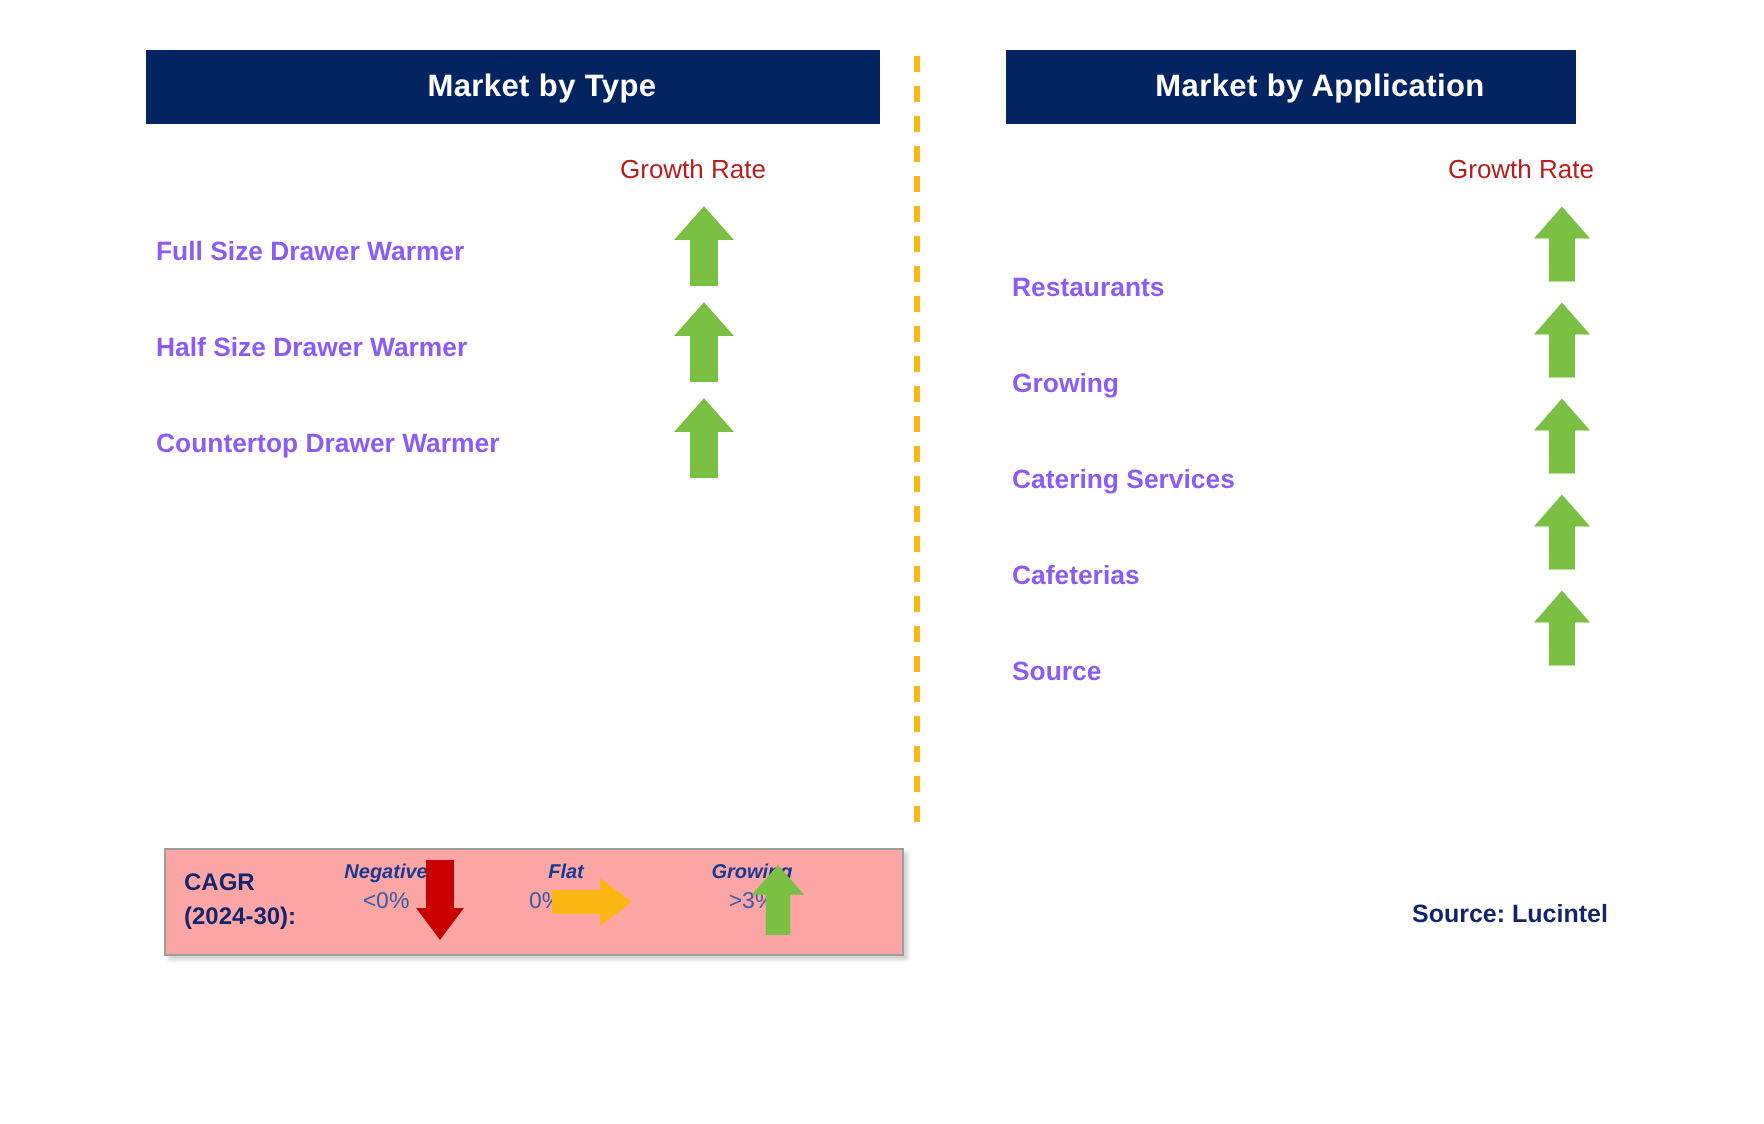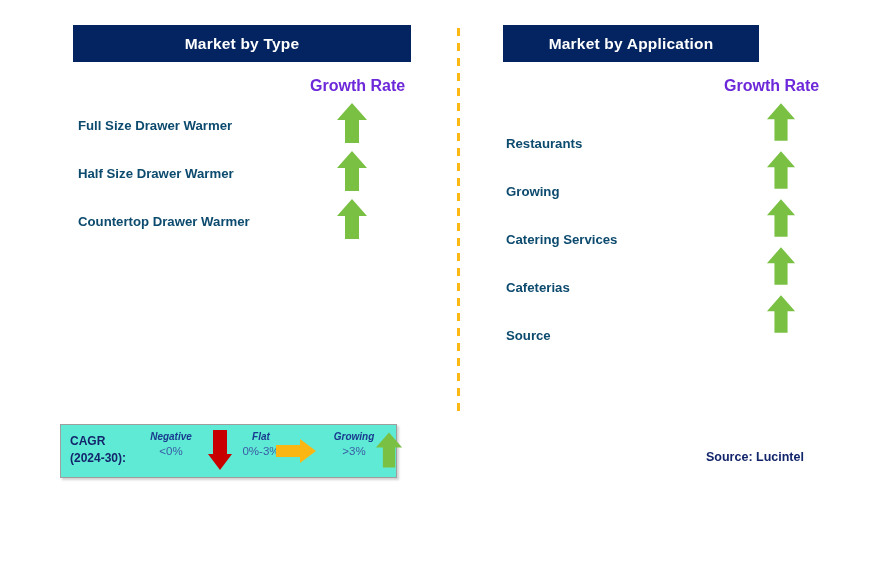--- a/index.html
+++ b/index.html
@@ -15,56 +15,57 @@
     overflow: hidden;
   }
 
   
   .header-bar {
     position: absolute;
     background: #032460;
     display: flex;
     align-items: center;
     justify-content: center;
+    padding-left: 29px;
   }
   .header-bar .header-title {
     color: #ffffff;
     font-size: 15.5px;
     font-weight: bold;
     letter-spacing: 0.2px;
     font-family: "Liberation Sans", sans-serif;
   }
   #header-left  { left: 73px;  top: 25px; width: 338px; height: 37px; }
   #header-right { left: 503px; top: 25px; width: 256px; height: 37px; }
 
   
   .growth-rate-label {
     position: absolute;
-    font-size: 16px;
-    font-weight: bold;
-    color: #6d28d9;
+    font-size: 13px;
+    font-weight: normal;
+    color: #b91c1c;
     font-family: "Liberation Sans", sans-serif;
     white-space: nowrap;
   }
   #growth-label-left  { left: 310px; top: 77px; }
   #growth-label-right { left: 724px; top: 77px; }
 
   
   .segment-row {
     position: absolute;
     height: 30px;
     display: flex;
     align-items: center;
   }
   .segment-label {
     position: absolute;
     left: 0;
     font-size: 13.2px;
     font-weight: bold;
-    color: #0c4a6e;
+    color: #8b5cf6;
     white-space: nowrap;
     font-family: "Liberation Sans", sans-serif;
   }
   .segment-arrow {
     position: absolute;
     top: -9px;
   }
 
   
   .col-left  .segment-label { left: 78px; }
@@ -85,26 +86,26 @@
       #fdb813 0px,
       #fdb813 8px,
       rgba(255,255,255,0) 8px,
       rgba(255,255,255,0) 15px
     );
   }
 
   
   #legend-box {
     position: absolute;
-    left: 60px;
+    left: 82px;
     top: 424px;
-    width: 337px;
+    width: 370px;
     height: 54px;
     border: 1.5px solid #9e9e9e;
-    background: #5eead4;
+    background: #fca5a5;
     box-shadow: 2px 2px 2px rgba(0,0,0,0.18);
     box-sizing: border-box;
   }
   .legend-cagr {
     position: absolute;
     left: 9px;
     top: 8px;
     font-size: 12px;
     font-weight: bold;
     color: #13256b;

